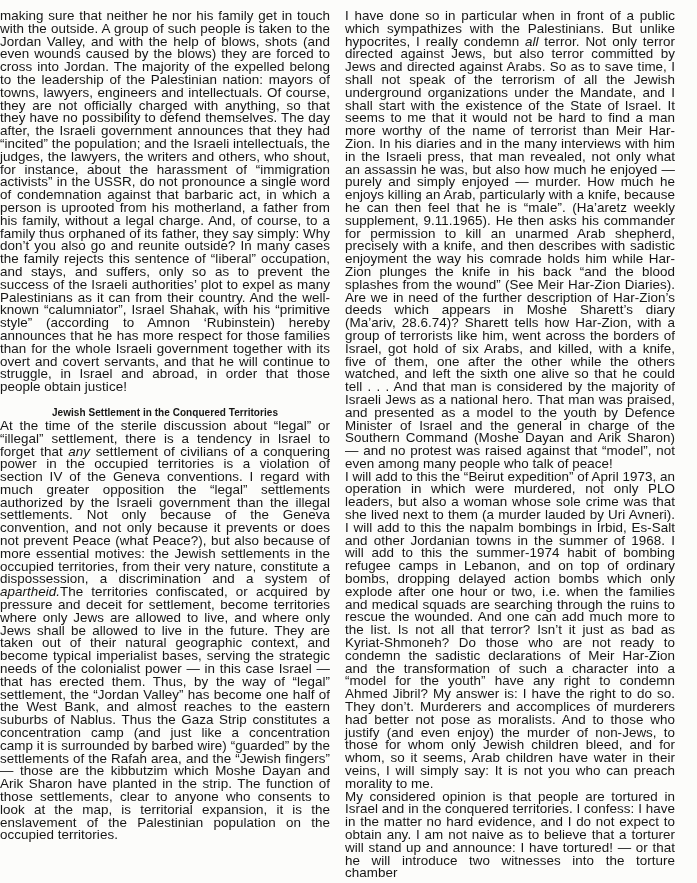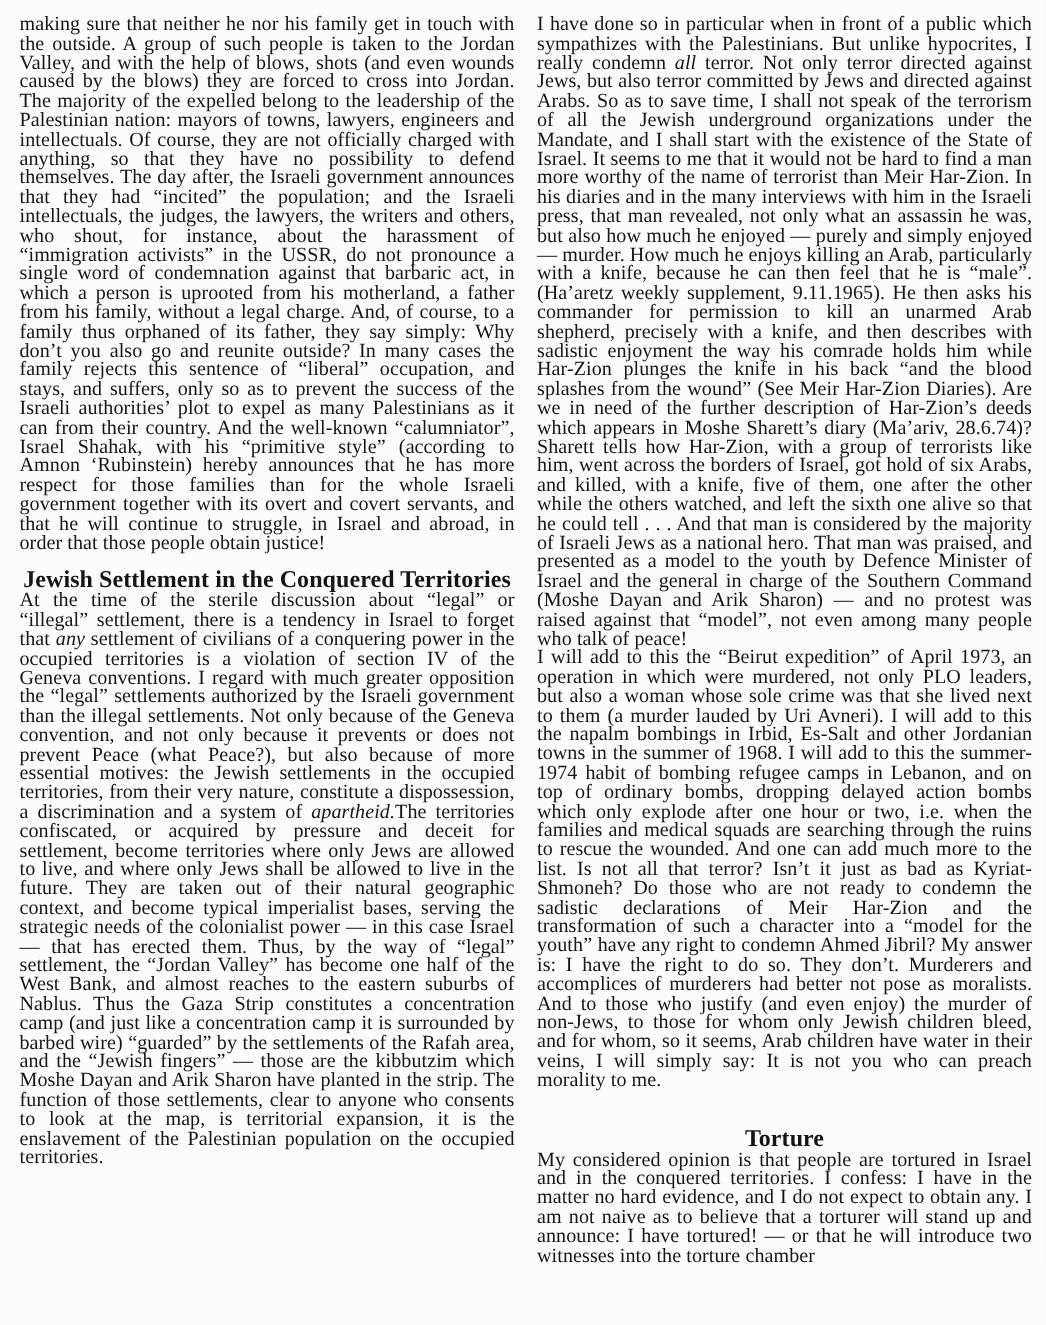--- a/index.html
+++ b/index.html
@@ -10,43 +10,43 @@
   body {
     width: 697px;
     height: 883px;
     overflow: hidden;
   }
   .page {
     box-sizing: border-box;
     width: 697px;
     height: 883px;
     background: #fcfcfa;
-    padding: 10px 9px 0 13px;
+    padding: 10px 9px 0 0;
     display: flex;
     gap: 15px;
-    font-family: Liberation Serif, serif;
+    font-family: Liberation Sans, sans-serif;
     color: #151515;
   }
   .column {
     width: 330px;
     flex: 0 0 330px;
     font-size: 13.4px;
     line-height: 12.8px;
     text-align: justify;
     letter-spacing: 0.05px;
   }
   .para {
     margin: 0;
     text-justify: inter-word;
   }
   .para em {
     font-style: italic;
   }
   .heading {
-    font-size: 16px;
+    font-size: 10px;
     font-weight: bold;
     text-align: center;
     margin: 12px 0 0 0;
     line-height: 14px;
   }
   .heading.gap-large {
     margin-top: 26px;
   }
 </style>
 </head>
@@ -54,16 +54,15 @@
 
 <div class="page">
   <div class="column">
       <p class="para"><span>making sure that neither he nor his family get in touch with the outside. A group of such people is taken to the Jordan Valley, and with the help of blows, shots (and even wounds caused by the blows) they are forced to cross into Jordan. The majority of the expelled belong to the leadership of the Palestinian nation: mayors of towns, lawyers, engineers and intellectuals. Of course, they are not officially charged with anything, so that they have no possibility to defend themselves. The day after, the Israeli government announces that they had “incited” the population; and the Israeli intellectuals, the judges, the lawyers, the writers and others, who shout, for instance, about the harassment of “immigration activists” in the USSR, do not pronounce a single word of condemnation against that barbaric act, in which a person is uprooted from his motherland, a father from his family, without a legal charge. And, of course, to a family thus orphaned of its father, they say simply: Why don’t you also go and reunite outside? In many cases the family rejects this sentence of “liberal” occupation, and stays, and suffers, only so as to prevent the success of the Israeli authorities’ plot to expel as many Palestinians as it can from their country. And the well-known “calumniator”, Israel Shahak, with his “primitive style” (according to Amnon ‘Rubinstein) hereby announces that he has more respect for those families than for the whole Israeli government together with its overt and covert servants, and that he will continue to struggle, in Israel and abroad, in order that those people obtain justice!</span></p>
       <h2 class="heading">Jewish Settlement in the Conquered Territories</h2>
       <p class="para"><span>At the time of the sterile discussion about “legal” or “illegal” settlement, there is a tendency in Israel to forget that </span><em>any</em><span> settlement of civilians of a conquering power in the occupied territories is a violation of section IV of the Geneva conventions. I regard with much greater opposition the “legal” settlements authorized by the Israeli government than the illegal settlements. Not only because of the Geneva convention, and not only because it prevents or does not prevent Peace (what Peace?), but also because of more essential motives: the Jewish settlements in the occupied territories, from their very nature, constitute a dispossession, a discrimination and a system of </span><em>apartheid.</em><span>The territories confiscated, or acquired by pressure and deceit for settlement, become territories where only Jews are allowed to live, and where only Jews shall be allowed to live in the future. They are taken out of their natural geographic context, and become typical imperialist bases, serving the strategic needs of the colonialist power — in this case Israel — that has erected them. Thus, by the way of “legal” settlement, the “Jordan Valley” has become one half of the West Bank, and almost reaches to the eastern suburbs of Nablus. Thus the Gaza Strip constitutes a concentration camp (and just like a concentration camp it is surrounded by barbed wire) “guarded” by the settlements of the Rafah area, and the “Jewish fingers” — those are the kibbutzim which Moshe Dayan and Arik Sharon have planted in the strip. The function of those settlements, clear to anyone who consents to look at the map, is territorial expansion, it is the enslavement of the Palestinian population on the occupied territories.</span></p>
     </div>
   <div class="column">
       <p class="para"><span>I have done so in particular when in front of a public which sympathizes with the Palestinians. But unlike hypocrites, I really condemn </span><em>all</em><span> terror. Not only terror directed against Jews, but also terror committed by Jews and directed against Arabs. So as to save time, I shall not speak of the terrorism of all the Jewish underground organizations under the Mandate, and I shall start with the existence of the State of Israel. It seems to me that it would not be hard to find a man more worthy of the name of terrorist than Meir Har-Zion. In his diaries and in the many interviews with him in the Israeli press, that man revealed, not only what an assassin he was, but also how much he enjoyed — purely and simply enjoyed — murder. How much he enjoys killing an Arab, particularly with a knife, because he can then feel that he is “male”. (Ha’aretz weekly supplement, 9.11.1965). He then asks his commander for permission to kill an unarmed Arab shepherd, precisely with a knife, and then describes with sadistic enjoyment the way his comrade holds him while Har-Zion plunges the knife in his back “and the blood splashes from the wound” (See Meir Har-Zion Diaries). Are we in need of the further description of Har-Zion’s deeds which appears in Moshe Sharett’s diary (Ma’ariv, 28.6.74)? Sharett tells how Har-Zion, with a group of terrorists like him, went across the borders of Israel, got hold of six Arabs, and killed, with a knife, five of them, one after the other while the others watched, and left the sixth one alive so that he could tell . . . And that man is considered by the majority of Israeli Jews as a national hero. That man was praised, and presented as a model to the youth by Defence Minister of Israel and the general in charge of the Southern Command (Moshe Dayan and Arik Sharon) — and no protest was raised against that “model”, not even among many people who talk of peace!</span></p>
       <p class="para"><span>I will add to this the “Beirut expedition” of April 1973, an operation in which were murdered, not only PLO leaders, but also a woman whose sole crime was that she lived next to them (a murder lauded by Uri Avneri). I will add to this the napalm bombings in Irbid, Es-Salt and other Jordanian towns in the summer of 1968. I will add to this the summer-1974 habit of bombing refugee camps in Lebanon, and on top of ordinary bombs, dropping delayed action bombs which only explode after one hour or two, i.e. when the families and medical squads are searching through the ruins to rescue the wounded. And one can add much more to the list. Is not all that terror? Isn’t it just as bad as Kyriat-Shmoneh? Do those who are not ready to condemn the sadistic declarations of Meir Har-Zion and the transformation of such a character into a “model for the youth” have any right to condemn Ahmed Jibril? My answer is: I have the right to do so. They don’t. Murderers and accomplices of murderers had better not pose as moralists. And to those who justify (and even enjoy) the murder of non-Jews, to those for whom only Jewish children bleed, and for whom, so it seems, Arab children have water in their veins, I will simply say: It is not you who can preach morality to me.</span></p>
-      <h2 class="heading gap-large">Torture</h2>
       <p class="para"><span>My considered opinion is that people are tortured in Israel and in the conquered territories. I confess: I have in the matter no hard evidence, and I do not expect to obtain any. I am not naive as to believe that a torturer will stand up and announce: I have tortured! — or that he will introduce two witnesses into the torture chamber</span></p>
     </div>
 </div>
 
 </body></html>

